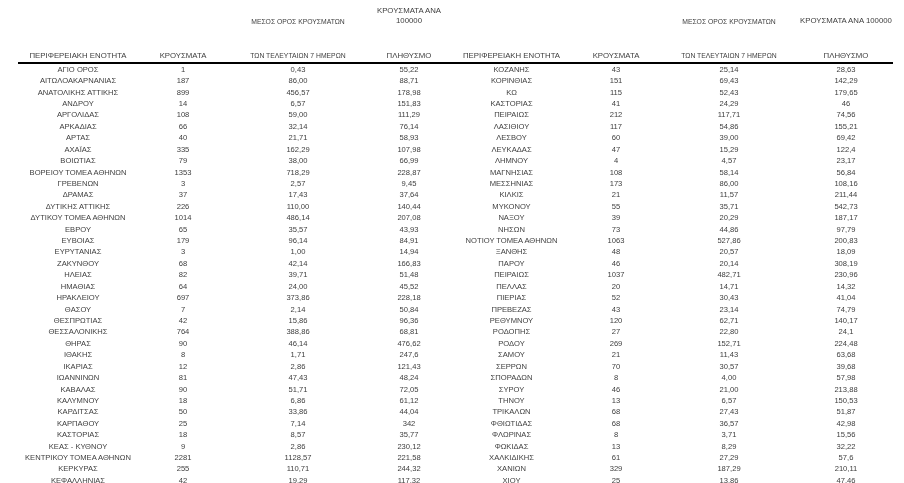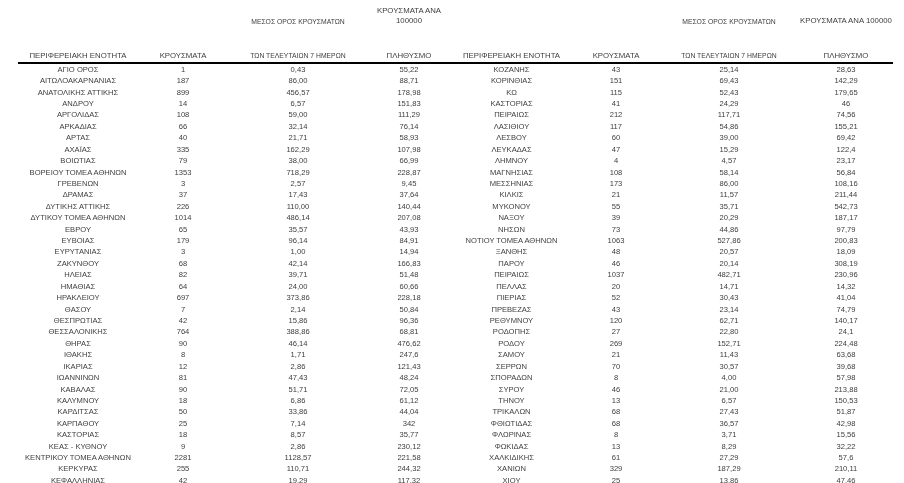--- a/index.html
+++ b/index.html
@@ -230,21 +230,21 @@
       <div class="cell">82</div>
       <div class="cell">39,71</div>
       <div class="cell">51,48</div>
       <div class="cell">ΠΕΙΡΑΙΩΣ</div>
       <div class="cell">1037</div>
       <div class="cell">482,71</div>
       <div class="cell">230,96</div>
       <div class="cell">ΗΜΑΘΙΑΣ</div>
       <div class="cell">64</div>
       <div class="cell">24,00</div>
-      <div class="cell">60,66</div>
+      <div class="cell">45,52</div>
       <div class="cell">ΠΕΛΛΑΣ</div>
       <div class="cell">20</div>
       <div class="cell">14,71</div>
       <div class="cell">14,32</div>
       <div class="cell">ΗΡΑΚΛΕΙΟΥ</div>
       <div class="cell">697</div>
       <div class="cell">373,86</div>
       <div class="cell">228,18</div>
       <div class="cell">ΠΙΕΡΙΑΣ</div>
       <div class="cell">52</div>

